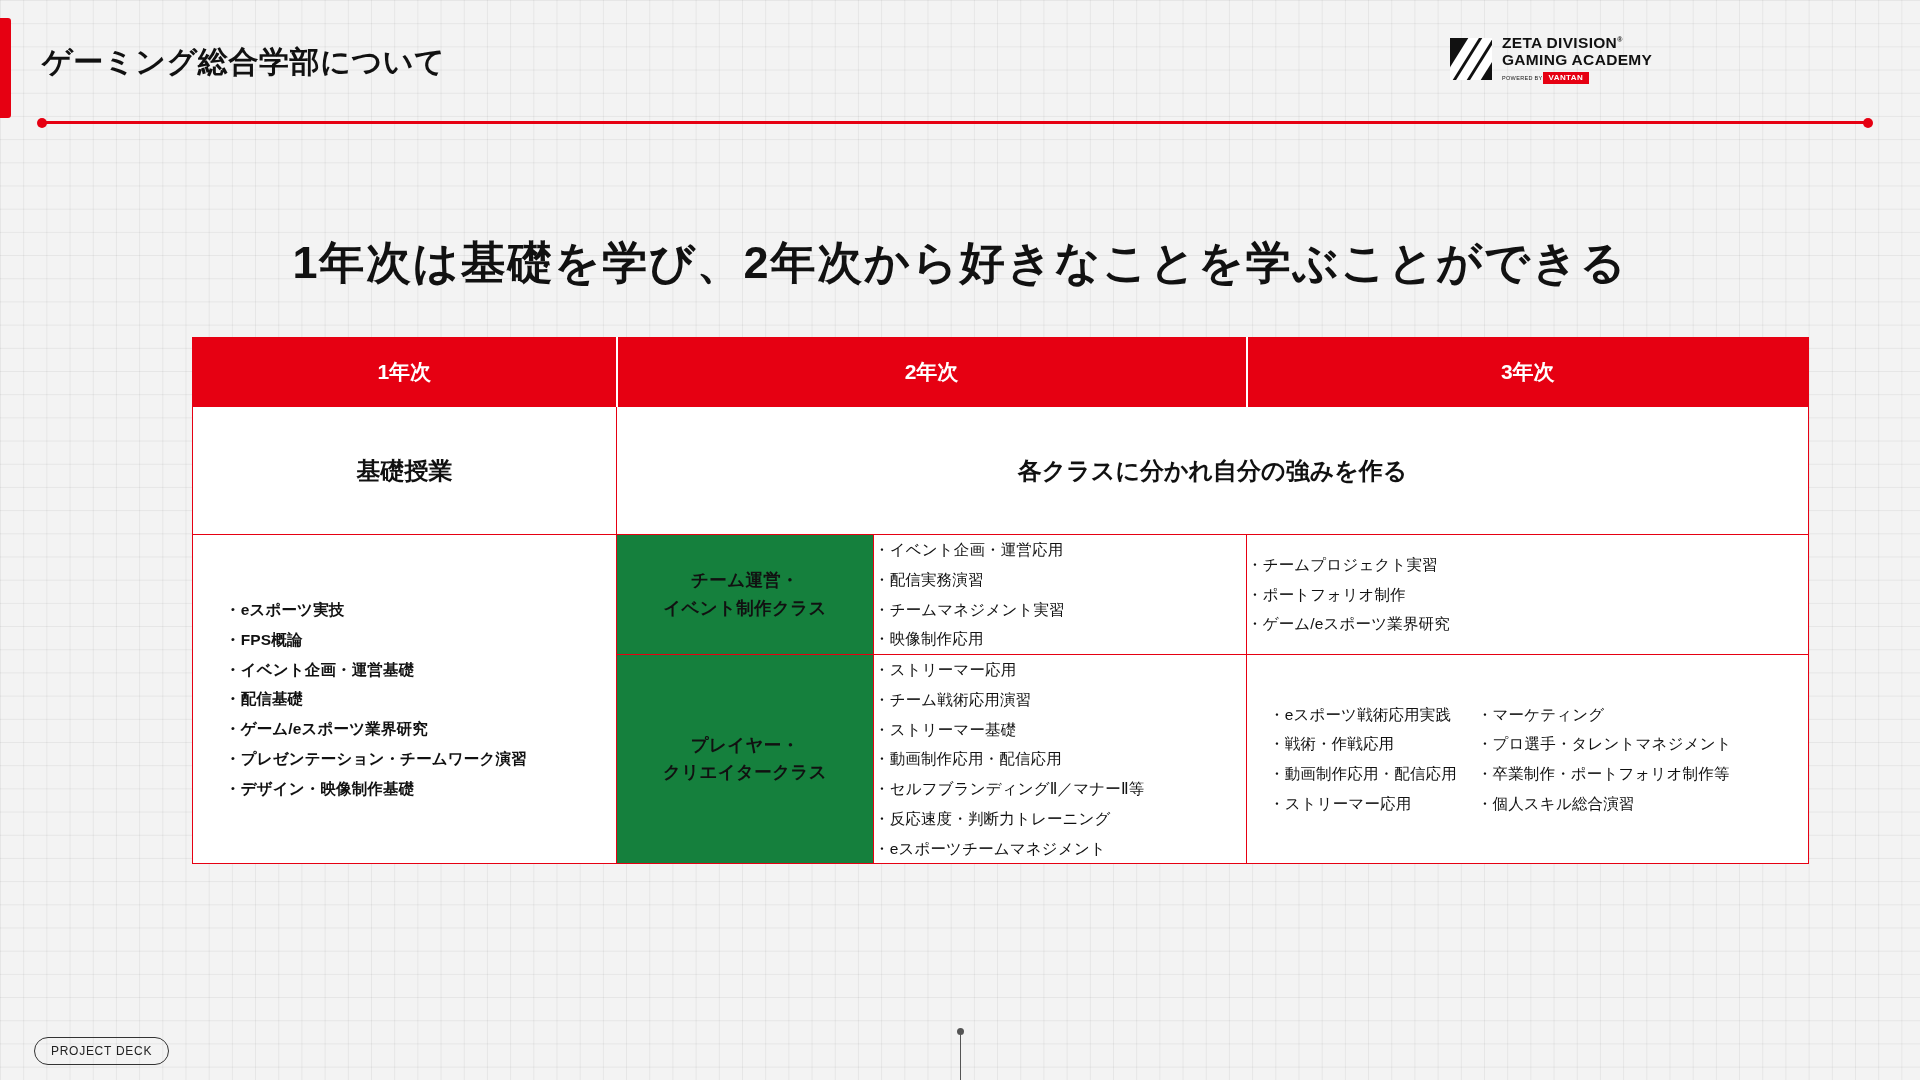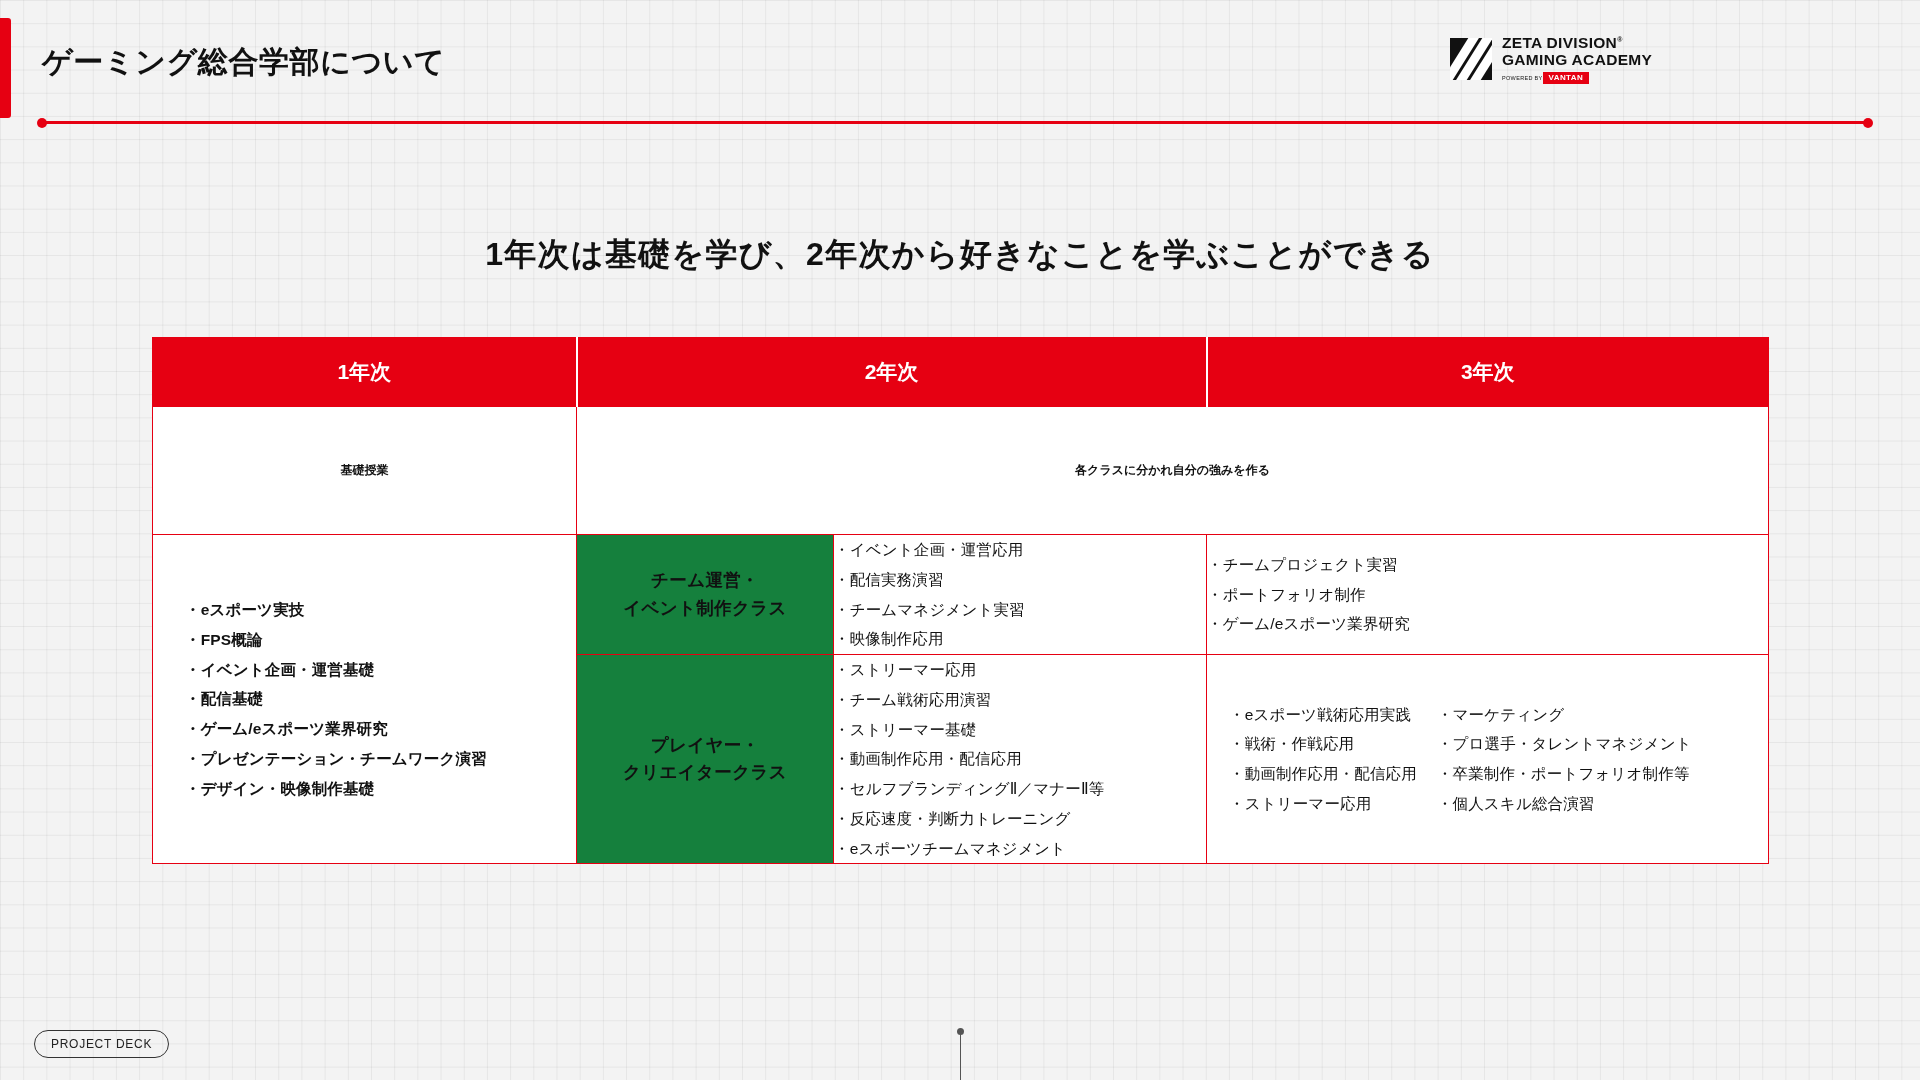--- a/index.html
+++ b/index.html
@@ -141,59 +141,60 @@
     vertical-align: super;
   }
 
   
   .main-heading {
     position: absolute;
     top: 233px;
     left: 0;
     width: 1920px;
     text-align: center;
-    font-size: 32px;
+    font-size: 45px;
     font-weight: bold;
     letter-spacing: 0.04em;
     color: #111;
   }
 
   
   .table-wrap {
     position: absolute;
     left: 152px;
     top: 337px;
     width: 1616px;
   }
   table.curriculum {
     border-collapse: collapse;
     width: 1616px;
     table-layout: fixed;
     background: #fff;
+    margin-left: 40px;
   }
   table.curriculum td, table.curriculum th {
     border: 1px solid #e60012;
     padding: 0;
     vertical-align: middle;
   }
   .hdr {
     background: #e60012;
     color: #fff;
     font-size: 21px;
     font-weight: bold;
     text-align: center;
     height: 68px;
     border-color: #e60012;
   }
   .hdr-divider {
     border-left: 2px solid #fff !important;
   }
   .subhdr {
     text-align: center;
-    font-size: 12px;
+    font-size: 24px;
     font-weight: bold;
     height: 127px;
     color: #111;
   }
   .classname {
     background: #15803d;
     font-size: 17.5px;
     font-weight: bold;
     line-height: 1.55;
     text-align: center;
@@ -233,21 +234,21 @@
     padding: 0;
   }
   .two-col li::before {
     content: "・";
   }
 
   
   .footer-tag {
     position: absolute;
     left: 34px;
-    bottom: 22px;
+    bottom: 15px;
     border: 1px solid #333;
     border-radius: 20px;
     padding: 6px 16px;
     font-size: 12px;
     letter-spacing: 0.06em;
     color: #222;
     background: transparent;
   }
   .footer-marker {
     position: absolute;

